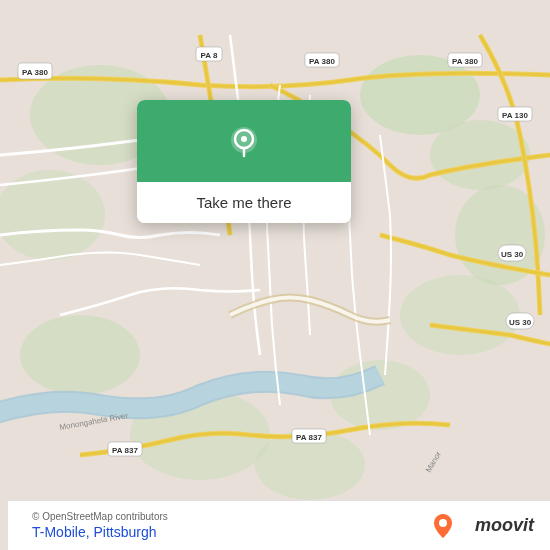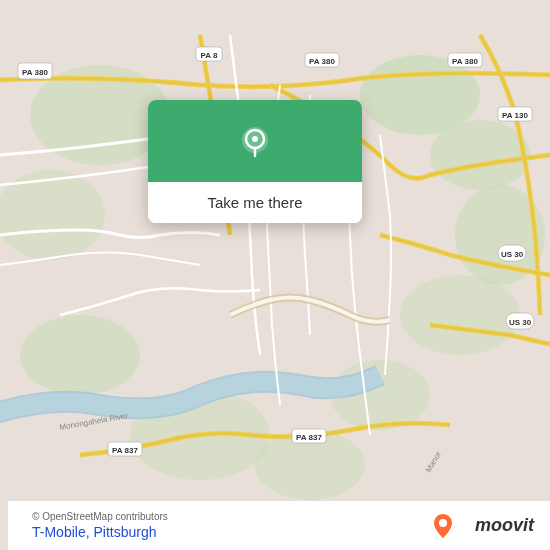--- a/index.html
+++ b/index.html
@@ -24,21 +24,21 @@
     #map-svg {
       position: absolute;
       top: 0; left: 0;
       width: 100%; height: 100%;
     }
 
     
     #popup-card {
       position: absolute;
       top: 100px;
-      left: 148px;
+      left: 137px;
       width: 214px;
       background: white;
       border-radius: 8px;
       box-shadow: 0 4px 16px rgba(0,0,0,0.25);
       overflow: hidden;
       display: flex;
       flex-direction: column;
       align-items: center;
     }
 

